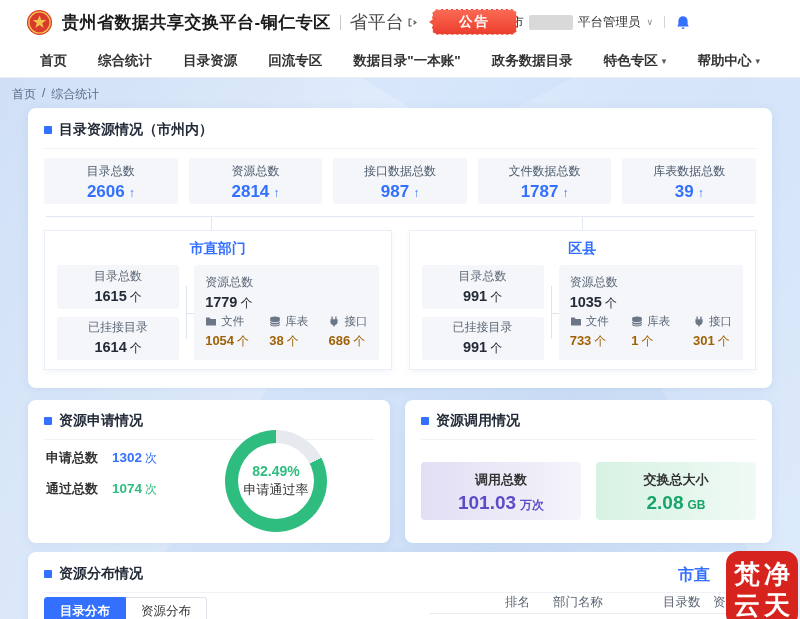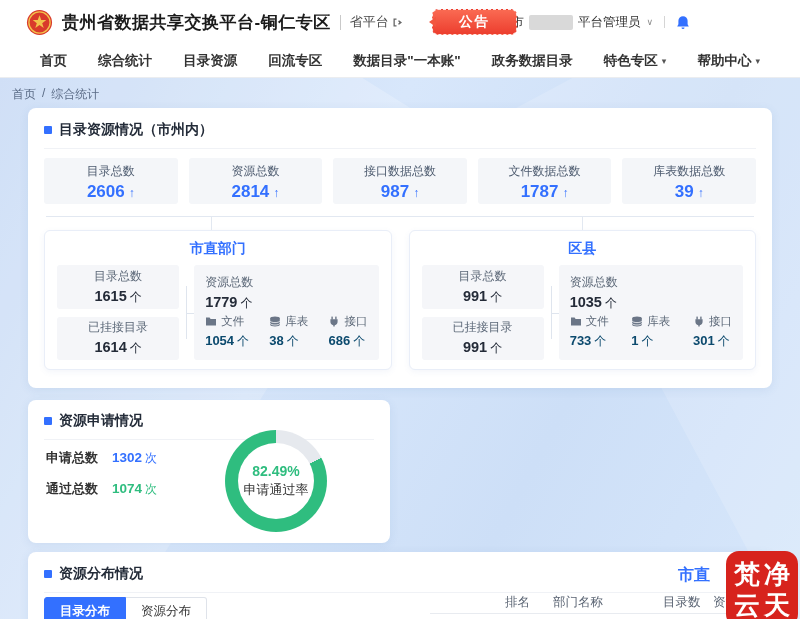--- a/index.html
+++ b/index.html
@@ -7,21 +7,21 @@
     width:800px;height:619px;position:relative;overflow:hidden;background:#fff;
     font-family:"Liberation Sans","DejaVu Sans",sans-serif;
     -webkit-font-smoothing:antialiased;
   }
   
   .app-header{position:absolute;top:0;left:0;width:705px;height:44px;background:#fff;display:flex;align-items:center;z-index:6;}
   .header-left{display:flex;align-items:center;padding-left:26px;}
   .emblem{width:27px;height:27px;flex:0 0 auto;}
   .app-title{font-size:17px;font-weight:bold;color:#1b1b1b;margin-left:9px;letter-spacing:.5px;}
   .vdiv{width:1px;height:15px;background:#c9c9c9;margin:0 9px;}
-  .portal-wrap{display:flex;align-items:center;gap:3px;font-size:13px;color:#4a4a4a;}
+  .portal-wrap{display:flex;align-items:center;gap:3px;font-size:18px;color:#4a4a4a;}
   .portal-icon{width:11px;height:11px;}
   .announce{position:absolute;left:432px;top:9px;height:26px;padding:0 26px;border-radius:6px;
     background:linear-gradient(180deg,#fa6a52,#ec3e2e);display:flex;align-items:center;justify-content:center;
     color:#fff;font-size:13.5px;font-weight:bold;letter-spacing:2px;border:1px dashed rgba(255,255,255,.85);box-sizing:border-box;}
   .announce::before{content:"";position:absolute;left:-9px;top:7px;border:5px solid transparent;border-right:7px solid #f2563f;}
   .header-right{margin-left:auto;display:flex;align-items:center;gap:5px;padding-right:15px;font-size:12.5px;color:#333;}
   .avatar{width:17px;height:17px;}
   .redacted{width:44px;height:15px;background:#d9d9d9;border-radius:2px;}
   .user-caret{font-size:9px;color:#8a8a8a;margin-left:1px;}
   .hr-sep{width:1px;height:12px;background:#d5d5d5;margin:0 6px;}
@@ -50,38 +50,38 @@
   .stat-box{flex:1;height:46px;background:#f4f6f9;border-radius:3px;display:flex;flex-direction:column;align-items:center;justify-content:center;gap:3px;}
   .stat-label{font-size:12px;color:#4d5b6f;}
   .stat-value{font-size:17px;font-weight:bold;color:#3370ff;line-height:1;display:flex;align-items:baseline;}
   .stat-arrow{font-size:12px;margin-left:4px;font-weight:bold;}
   .connector{position:relative;height:26px;}
   .connector::before{content:"";position:absolute;left:2px;right:2px;top:12px;height:1px;background:#e2e8f1;}
   .connector .vline{position:absolute;top:12px;width:1px;height:14px;background:#e2e8f1;}
   .connector .v1{left:23.5%;}
   .connector .v2{left:75.5%;}
   .panels{display:flex;gap:17px;height:140px;}
-  .panel{flex:1;border:1px solid #e9eef8;border-radius:6px;box-shadow:0 2px 6px rgba(88,120,178,.07);padding:9px 12px;box-sizing:border-box;background:#fff;display:flex;flex-direction:column;}
+  .panel{flex:1;border:1px solid #e9eef8;border-radius:0;box-shadow:0 2px 6px rgba(88,120,178,.07);padding:9px 12px;box-sizing:border-box;background:#fff;display:flex;flex-direction:column;}
   .panel-title{text-align:center;font-size:14px;font-weight:bold;color:#3370ff;}
   .panel-body{display:flex;margin-top:7px;flex:1;min-height:0;}
   .panel-left{width:38%;display:flex;flex-direction:column;gap:8px;}
   .mini-box{flex:1;background:#f5f6f9;border-radius:3px;display:flex;flex-direction:column;align-items:center;justify-content:center;gap:3px;}
   .mini-label{font-size:12px;color:#5c6878;}
   .mini-value{font-size:14.5px;font-weight:bold;color:#242b38;display:flex;align-items:baseline;}
   .unit{font-weight:normal;font-size:12px;margin-left:3px;color:inherit;}
   .panel-mid{width:15px;position:relative;flex:0 0 auto;}
   .panel-mid::before{content:"";position:absolute;left:7px;top:22%;bottom:22%;width:1px;background:#dfe5ee;}
   .panel-mid::after{content:"";position:absolute;left:7px;top:50%;width:8px;height:1px;background:#dfe5ee;}
   .panel-right{flex:1;background:#f5f6f9;border-radius:3px;padding:9px 11px;box-sizing:border-box;display:flex;flex-direction:column;min-width:0;}
   .res-label{font-size:12px;color:#5c6878;}
   .res-value{font-size:14.5px;font-weight:bold;color:#242b38;margin-top:3px;display:flex;align-items:baseline;}
   .breakdown{display:flex;justify-content:space-between;margin-top:auto;padding-bottom:1px;}
   .bk-head{display:flex;align-items:center;gap:4px;font-size:11.5px;color:#5c6878;}
   .bk-icon{width:12px;height:11px;flex:0 0 auto;}
-  .bk-value{font-size:13px;font-weight:bold;color:#0c4a6e;margin-top:4px;display:flex;align-items:baseline;}
+  .bk-value{font-size:13px;font-weight:bold;color:#a16207;margin-top:4px;display:flex;align-items:baseline;}
   
   .card2{left:28px;top:322px;width:362px;height:143px;padding:12px 16px;}
   .apply-rows{position:absolute;left:18px;top:49px;display:flex;flex-direction:column;gap:13px;justify-content:center;}
   .apply-row{display:flex;align-items:baseline;gap:14px;font-size:13px;}
   .apply-label{color:#333;font-weight:600;}
   .apply-value{font-weight:bold;font-size:13.5px;display:flex;align-items:baseline;}
   .apply-value.blue{color:#3370ff;}
   .apply-value.green{color:#2fbd7f;}
   .donut{position:absolute;left:197px;top:30px;width:102px;height:102px;border-radius:50%;}
   .donut::after{content:"";position:absolute;inset:13px;background:#fff;border-radius:50%;}
@@ -417,20 +417,43 @@
           </span>
       </div>
     </div>
     <div class="donut" style="background: conic-gradient(rgb(230, 233, 238) 0deg, rgb(230, 233, 238) 17.51%, rgb(47, 189, 127) 0deg);"></div>
     <div class="donut-center">
       <span class="donut-pct">82.49%</span>
       <span class="donut-cap">申请通过率</span>
     </div>
   </div>
 
+  <div class="card card3">
+    <div class="section-head">
+      <span class="section-square"></span>
+      <span class="section-title">资源调用情况</span>
+    </div>
+    <div class="divider"></div>
+    <div class="usage-row">
+      <div class="usage-box purple">
+        <div class="usage-label">调用总数</div>
+        <div class="usage-value purple">
+            <span>101.03</span>
+            <span class="usage-unit">万次</span>
+          </div>
+      </div>
+      <div class="usage-box green">
+        <div class="usage-label">交换总大小</div>
+        <div class="usage-value green">
+            <span>2.08</span>
+            <span class="usage-unit">GB</span>
+          </div>
+      </div>
+    </div>
+  </div>
 
   <div class="card card4">
     <div class="section-head">
       <span class="section-square"></span>
       <span class="section-title">资源分布情况</span>
     </div>
     <div class="dist-link">市直</div>
     <div class="divider"></div>
     <div class="tabs">
       <div class="tab active">目录分布</div>

